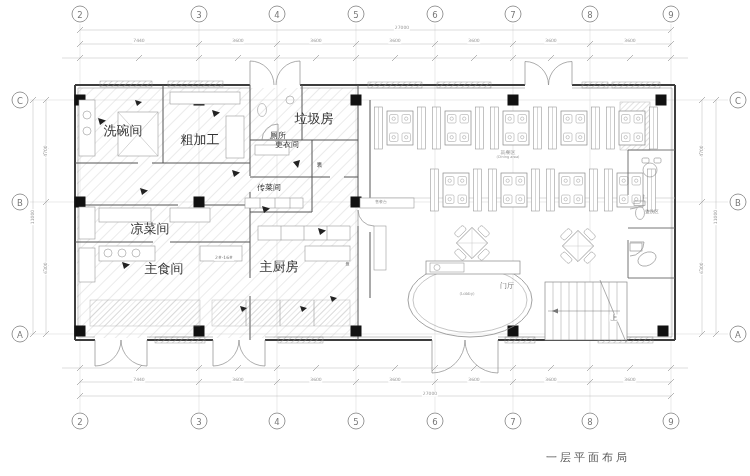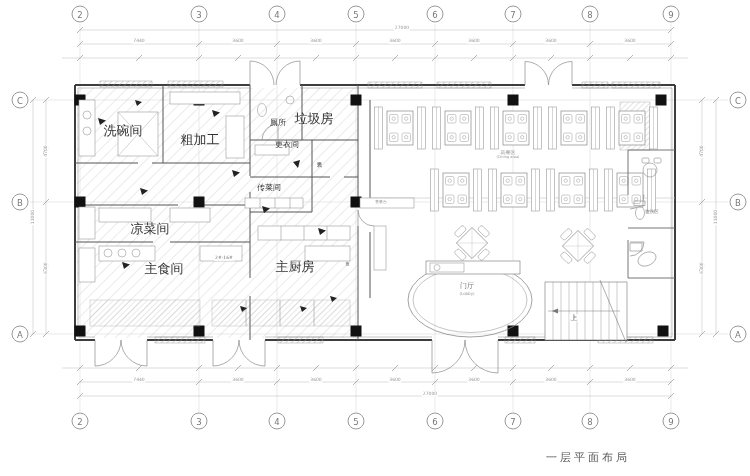--- a/index.html
+++ b/index.html
@@ -1,21 +1,21 @@
 <!DOCTYPE html>
 <html><head>
 <meta charset="utf-8">
 <style>
   html,body{margin:0;padding:0;background:#fff;}
   #plan{position:relative;width:750px;height:476px;background:#fff;overflow:hidden;
         font-family:"DejaVu Sans",sans-serif;}
   #plan svg{position:absolute;left:0;top:0;}
   .lbl{position:absolute;transform:translate(-50%,-50%);white-space:nowrap;color:#333;
        line-height:1;}
-  .s9{font-size:13px;} .s8{font-size:8px;} .s7{font-size:7px;} .s5{font-size:5px;}
+  .s9{font-size:13px;} .s8{font-size:8px;} .s7{font-size:7px;margin-left:40px;} .s5{font-size:5px;}
   .s45{font-size:4.5px;} .s4{font-size:4px;} .s35{font-size:3.5px;}
   .gray{color:#999;} .mid{color:#777;}
   .vert{writing-mode:vertical-rl;text-orientation:upright;letter-spacing:0;}
   .bub{position:absolute;width:15px;height:15px;border:1px solid #9a9a9a;border-radius:50%;
        background:#fff;color:#777;font-size:8.5px;display:flex;align-items:center;
        justify-content:center;transform:translate(-50%,-50%);}
   .dim{position:absolute;transform:translate(-50%,-50%);font-size:4.5px;color:#999;
        background:#fff;padding:0 1px;white-space:nowrap;line-height:1;}
   .dimv{position:absolute;transform:translate(-50%,-50%) rotate(-90deg);font-size:4.5px;
         color:#999;background:#fff;padding:0 1px;white-space:nowrap;line-height:1;}
@@ -352,28 +352,28 @@
 
 <div class="bub" style="left:20px;top:100px">C</div>
 <div class="bub" style="left:20px;top:202px">B</div>
 <div class="bub" style="left:20px;top:334px">A</div>
 <div class="bub" style="left:738px;top:100px">C</div>
 <div class="bub" style="left:738px;top:202px">B</div>
 <div class="bub" style="left:738px;top:334px">A</div>
 
 <div class="lbl s9" style="left:123px;top:130px">洗碗间</div>
 <div class="lbl s9" style="left:200px;top:139px">粗加工</div>
-<div class="lbl s8" style="left:278px;top:123px">厕所</div>
+<div class="lbl s8" style="left:278px;top:136px">厕所</div>
 <div class="lbl s9" style="left:314px;top:118px">垃圾房</div>
 <div class="lbl s8" style="left:287px;top:145px">更衣间</div>
 <div class="lbl s5 vert mid" style="left:319px;top:158px">男更衣</div>
 <div class="lbl s8" style="left:269px;top:188px">传菜间</div>
 <div class="lbl s9" style="left:150px;top:228px">凉菜间</div>
 <div class="lbl s9" style="left:164px;top:268px">主食间</div>
-<div class="lbl s9" style="left:295px;top:266px">主厨房</div>
+<div class="lbl s9" style="left:279px;top:266px">主厨房</div>
 <div class="lbl s5 gray" style="left:508px;top:152px">就餐区</div>
 <div class="lbl s35 gray" style="left:508px;top:158px">(Dining area)</div>
 <div class="lbl s7 mid" style="left:467px;top:286px">门厅</div>
 <div class="lbl s4 gray" style="left:467px;top:294px">(Lobby)</div>
 <div class="lbl s7 whitebg" style="left:574px;top:318px">上</div>
 <div class="lbl s45 mid" style="left:652px;top:212px">盥洗区</div>
 <div class="lbl s4 gray" style="left:381px;top:202px">售餐台</div>
 <div class="lbl s4 gray vert" style="left:347px;top:258px">服务台</div>
 <div class="lbl s45 mid whitebg" style="left:224px;top:258px">2#-16#</div>
 

